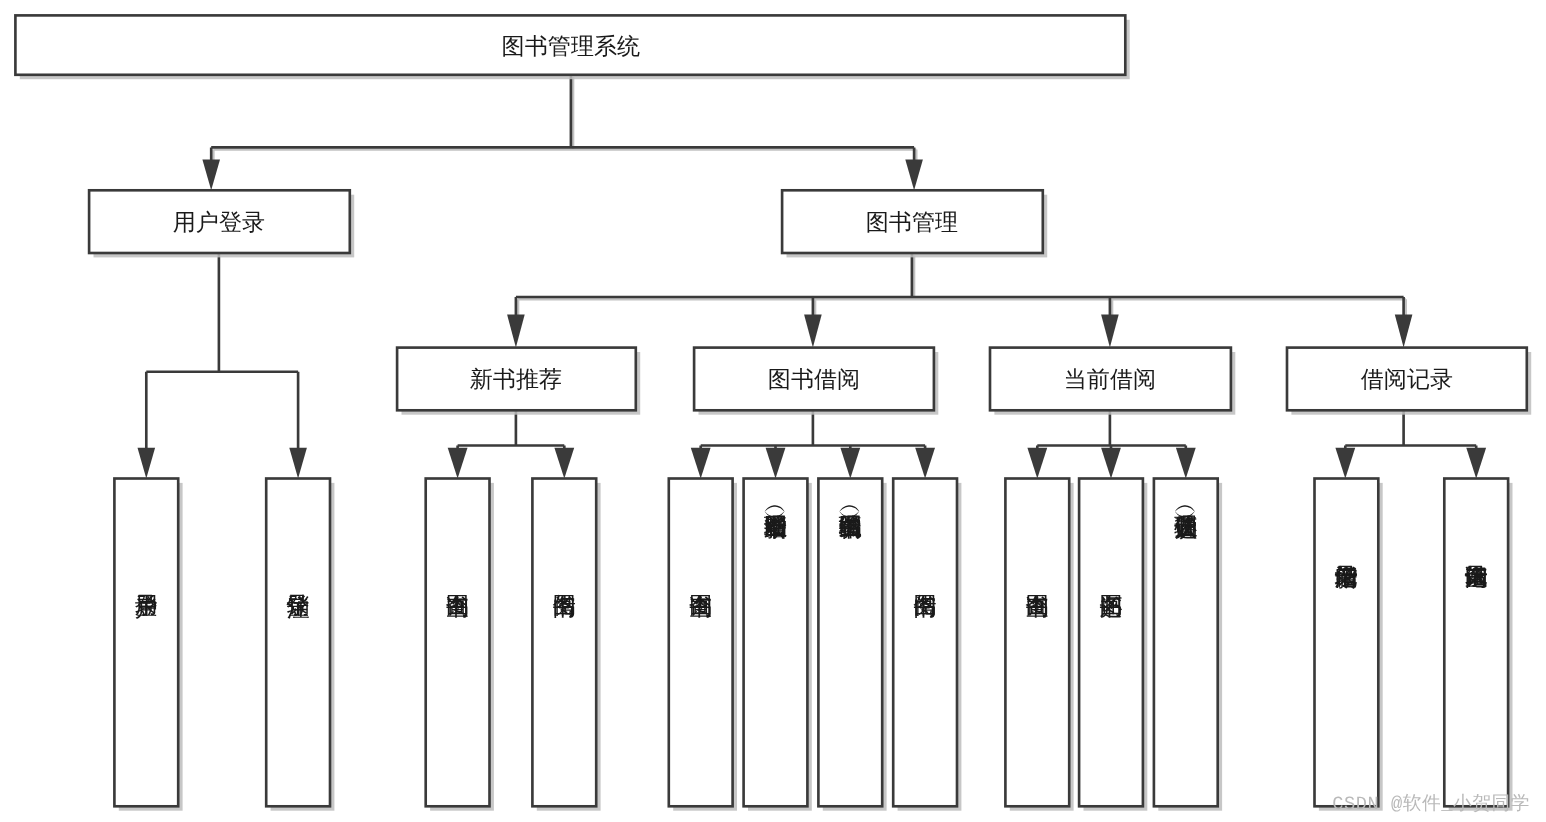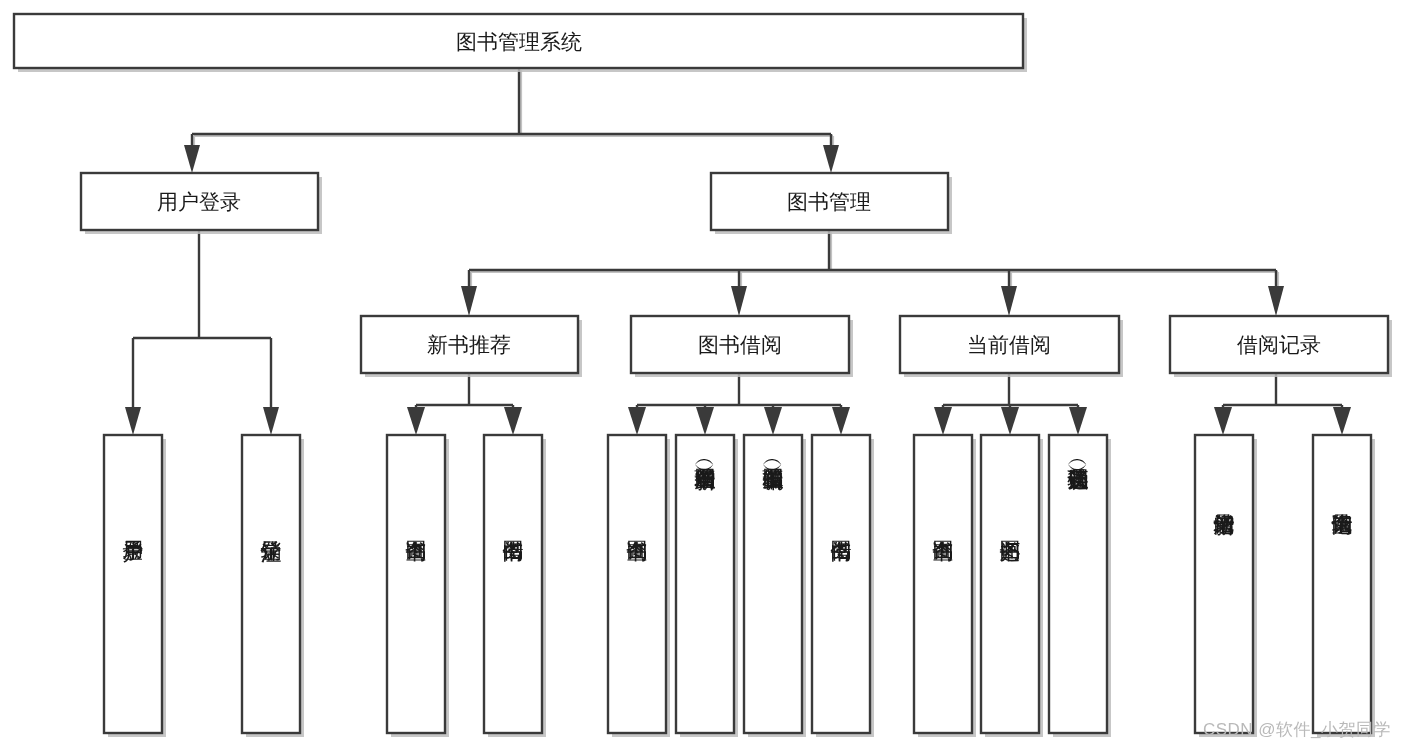--- a/index.html
+++ b/index.html
@@ -62,21 +62,21 @@
     font-family: "DejaVu Sans", "Liberation Sans", sans-serif;
     font-size: 21px;
     text-anchor: middle;
   }
   .watermark {
     position: absolute;
     right: 14px;
     bottom: 6px;
     color: #b9b9b9;
     font-size: 17px;
-    font-family: Liberation Sans, sans-serif;
+    font-family: Liberation Mono, monospace;
     letter-spacing: 0.5px;
     white-space: nowrap;
     user-select: none;
   }
 </style>
 </head>
 <body>
 
 <div id="diagram-root">
 

